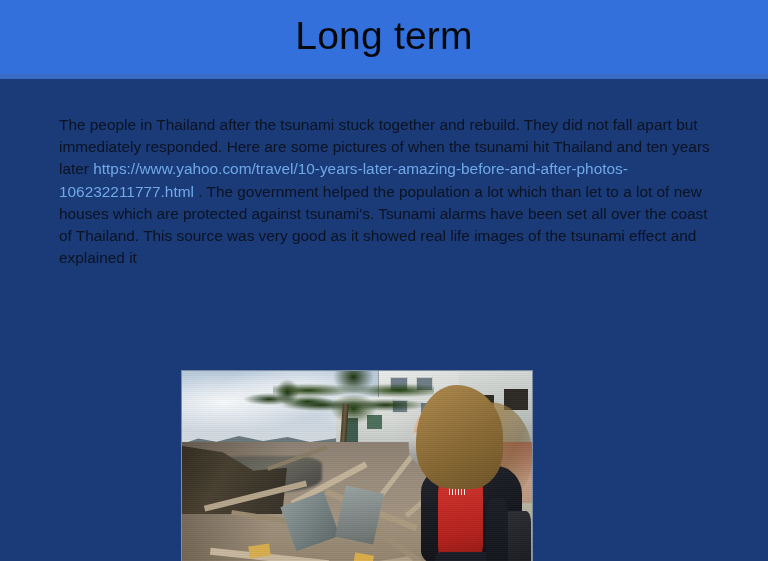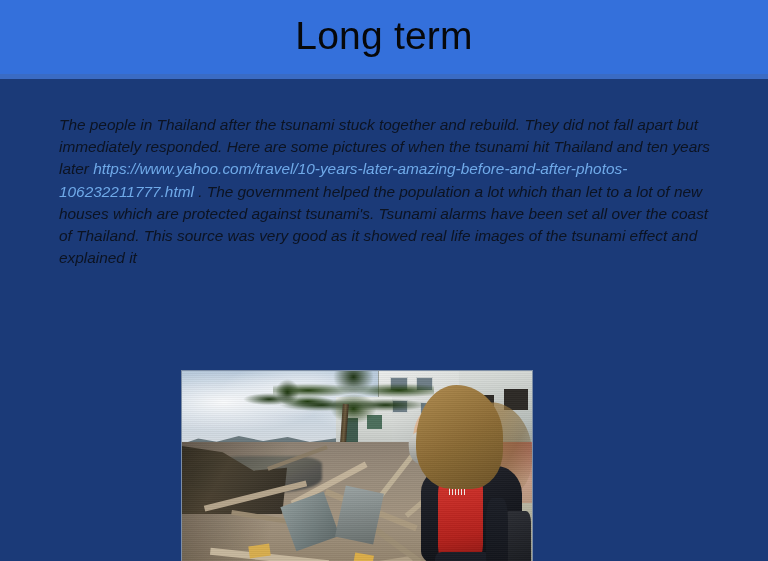--- a/index.html
+++ b/index.html
@@ -57,21 +57,20 @@
   #paragraph {
     position: absolute;
     left: 59px;
     top: 35px;
     width: 653px;
     font-size: 15.4px;
     line-height: 22.2px;
     color: #0c1322;
     text-align: left;
     word-spacing: 0px;
-    font-style: italic;
   }
   #paragraph .link {
     color: #6fa9e8;
   }
 
   
   #photo-frame {
     position: absolute;
     left: 181px;
     top: 291px;

